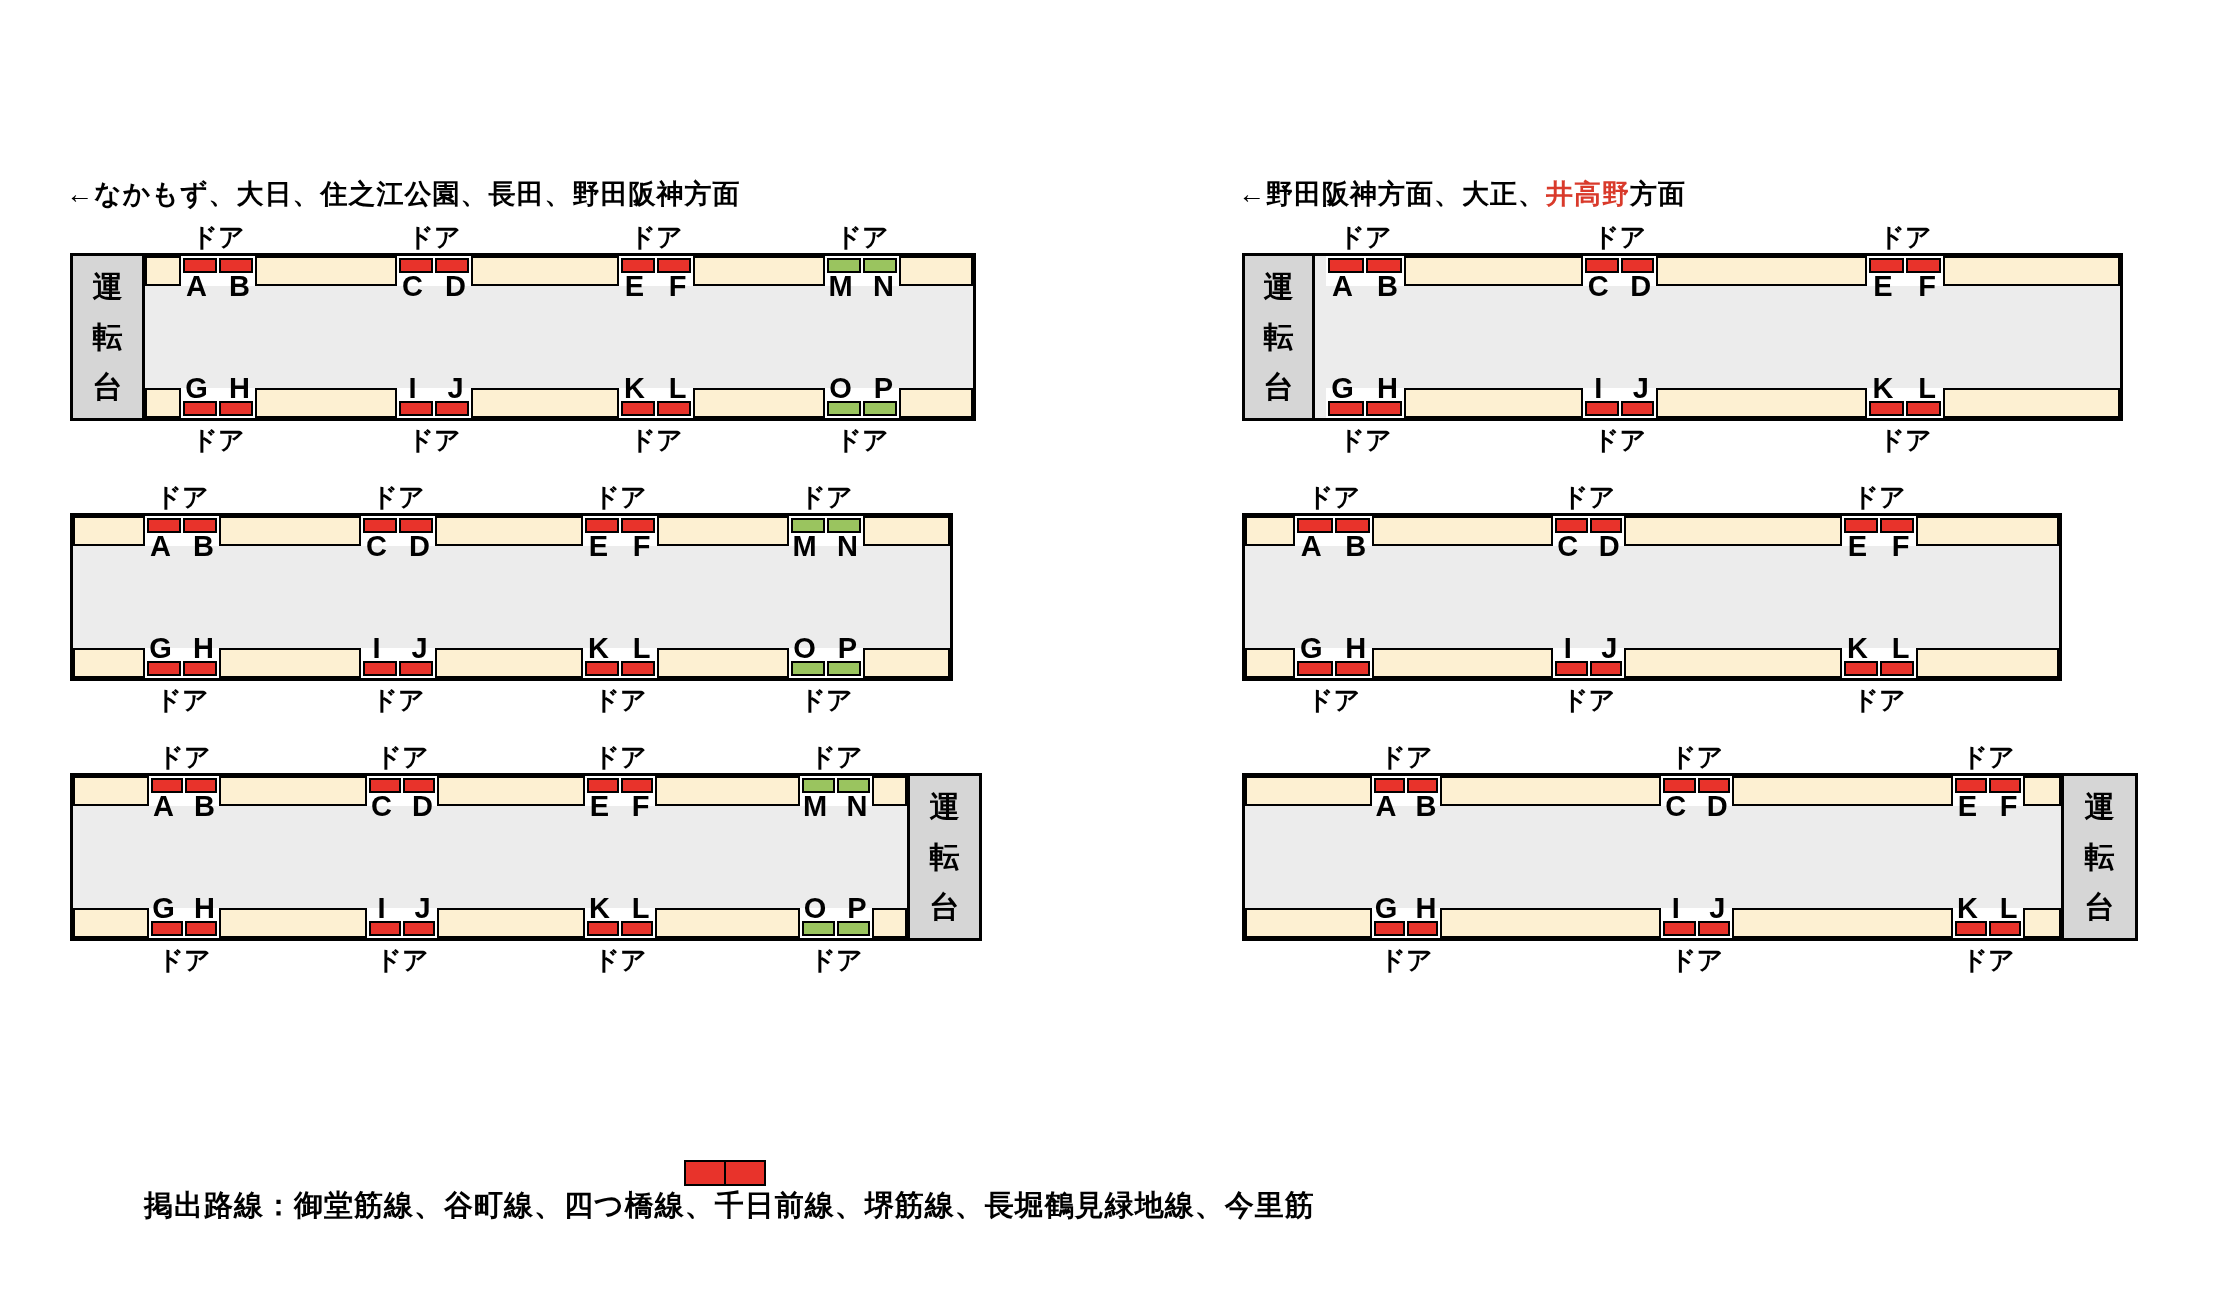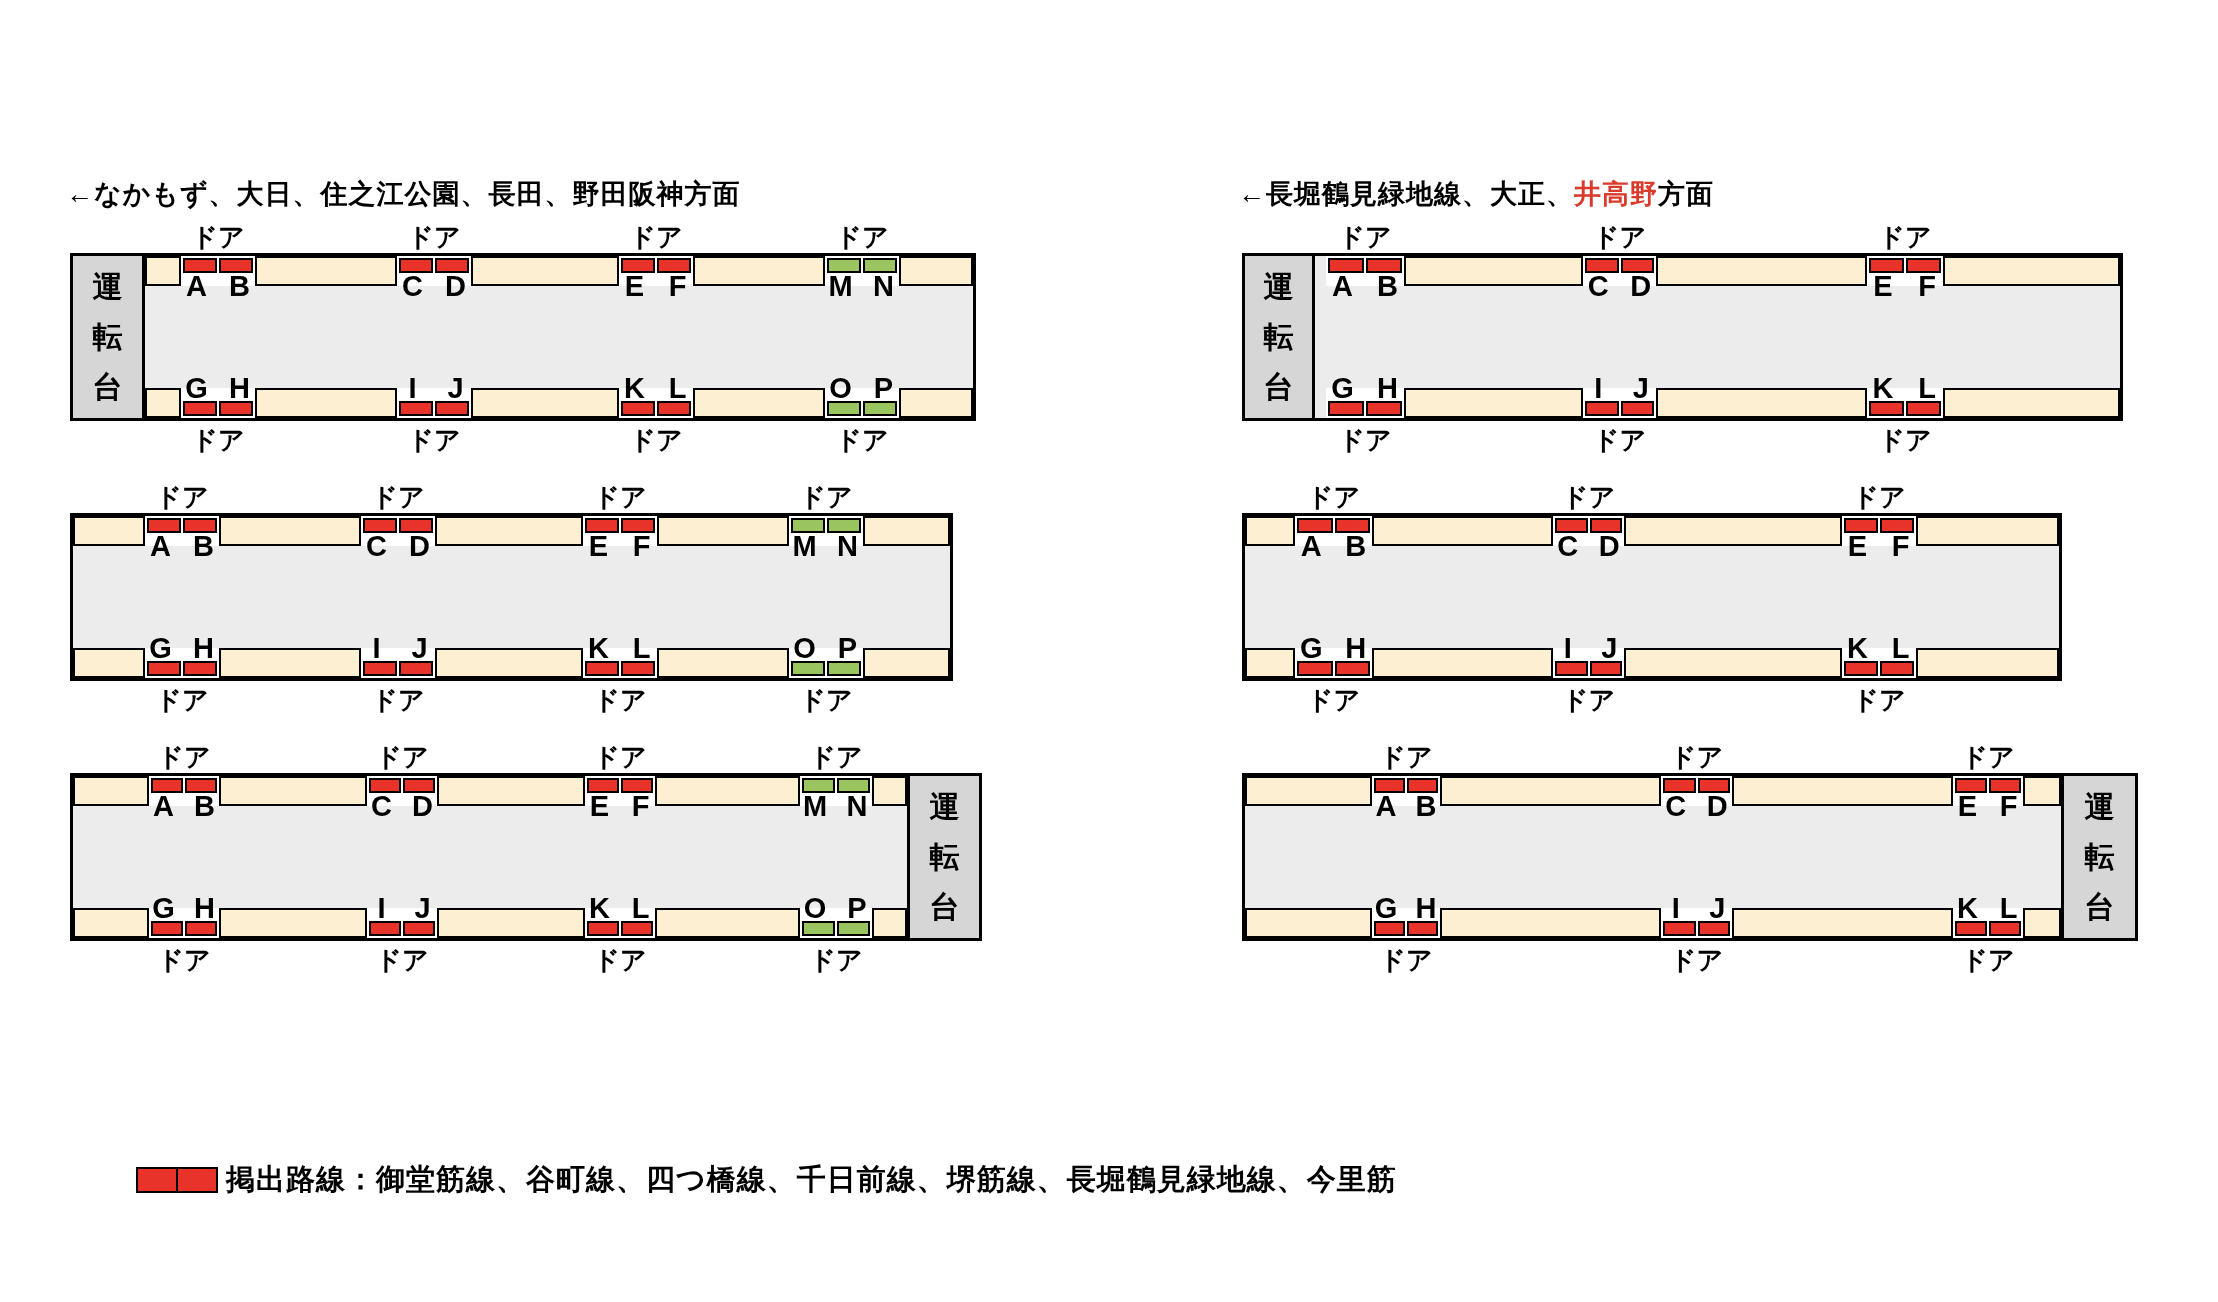--- a/index.html
+++ b/index.html
@@ -23,21 +23,21 @@
   .legend-cell+.legend-cell{margin-left:-2px;}
   .legend-text{font-size:29px;letter-spacing:1px;margin-left:8px;white-space:nowrap;}
 </style>
 </head>
 <body>
 
 <div id="stage">
 
 
   <div class="note" style="left:66px;top:176px;"><span style="color: rgb(0, 0, 0);">←なかもず、大日、住之江公園、長田、野田阪神方面</span></div>
-  <div class="note" style="left:1238px;top:176px;"><span style="color: rgb(0, 0, 0);">←長堀鶴見緑地線、大正、</span><span style="color: rgb(217, 58, 43);">井高野</span><span style="color: rgb(0, 0, 0);">方面</span></div>
+  <div class="note" style="left:1238px;top:176px;"><span style="color: rgb(0, 0, 0);">←野田阪神方面、大正、</span><span style="color: rgb(217, 58, 43);">井高野</span><span style="color: rgb(0, 0, 0);">方面</span></div>
 
   <div id="cars-layer">
       <div class="car" style="left: 70px; top: 253px; width: 900px; background: rgb(236, 236, 236);">
         <div class="cab" style="left: 0px; width: 72px; background: rgb(214, 214, 214); border-right: 3px solid rgb(0, 0, 0);">
           <span>運</span>
           <span>転</span>
           <span>台</span>
         </div>
         <div class="band" style="left: 72px; width: 36px; top: 0px; background: rgb(253, 240, 210);"></div>
         <div class="band" style="left: 72px; width: 36px; bottom: 0px; background: rgb(253, 240, 210);"></div>
@@ -574,21 +574,21 @@
         </div>
       </div>
       <div class="doorlabel" style="left: 1406px; top: 740px;">ドア</div>
       <div class="doorlabel" style="left: 1406px; top: 943px;">ドア</div>
       <div class="doorlabel" style="left: 1696.5px; top: 740px;">ドア</div>
       <div class="doorlabel" style="left: 1696.5px; top: 943px;">ドア</div>
       <div class="doorlabel" style="left: 1988px; top: 740px;">ドア</div>
       <div class="doorlabel" style="left: 1988px; top: 943px;">ドア</div>
     </div>
 
-  <div class="legend-row" style="left:136px;top:1160px;">
+  <div class="legend-row" style="left:136px;top:1160px;flex-direction:column;">
     <div class="legend-swatch">
       <div class="legend-cell" style="background: rgb(232, 51, 43);"></div>
       <div class="legend-cell" style="background: rgb(232, 51, 43);"></div>
     </div>
     <div class="legend-text">掲出路線：御堂筋線、谷町線、四つ橋線、千日前線、堺筋線、長堀鶴見緑地線、今里筋</div>
   </div>
 
 
 </div>
 

